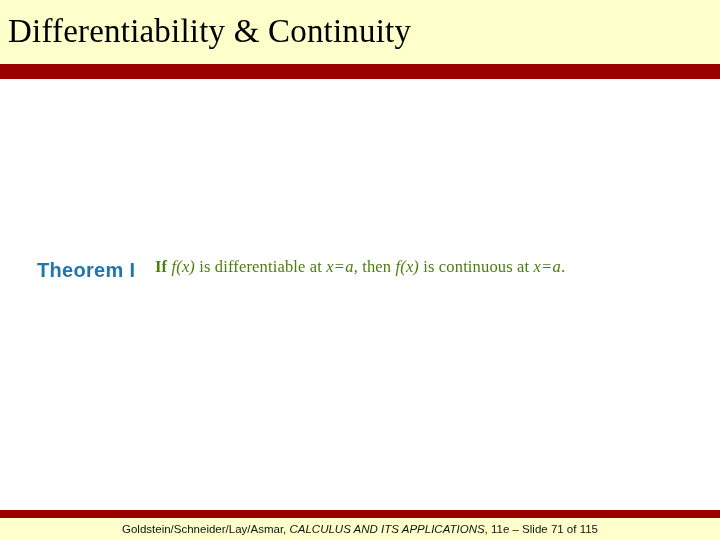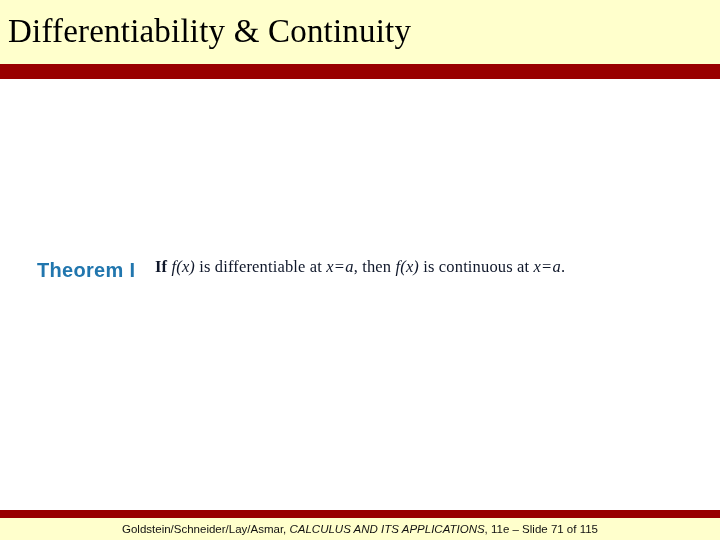--- a/index.html
+++ b/index.html
@@ -77,21 +77,21 @@
     color: #2176ae;
     letter-spacing: 0.3px;
     white-space: nowrap;
   }
   .theorem-statement {
     position: absolute;
     left: 155px;
     top: 0px;
     font-family: "Liberation Serif", serif;
     font-size: 16.5px;
-    color: #0f172a;
+    color: #4d7c0f;
     white-space: nowrap;
     letter-spacing: 0.15px;
   }
   .theorem-statement .lead {
     font-weight: bold;
     font-size: 16.5px;
   }
   .theorem-statement .mathvar {
     font-style: italic;
     font-family: "Liberation Serif", serif;

